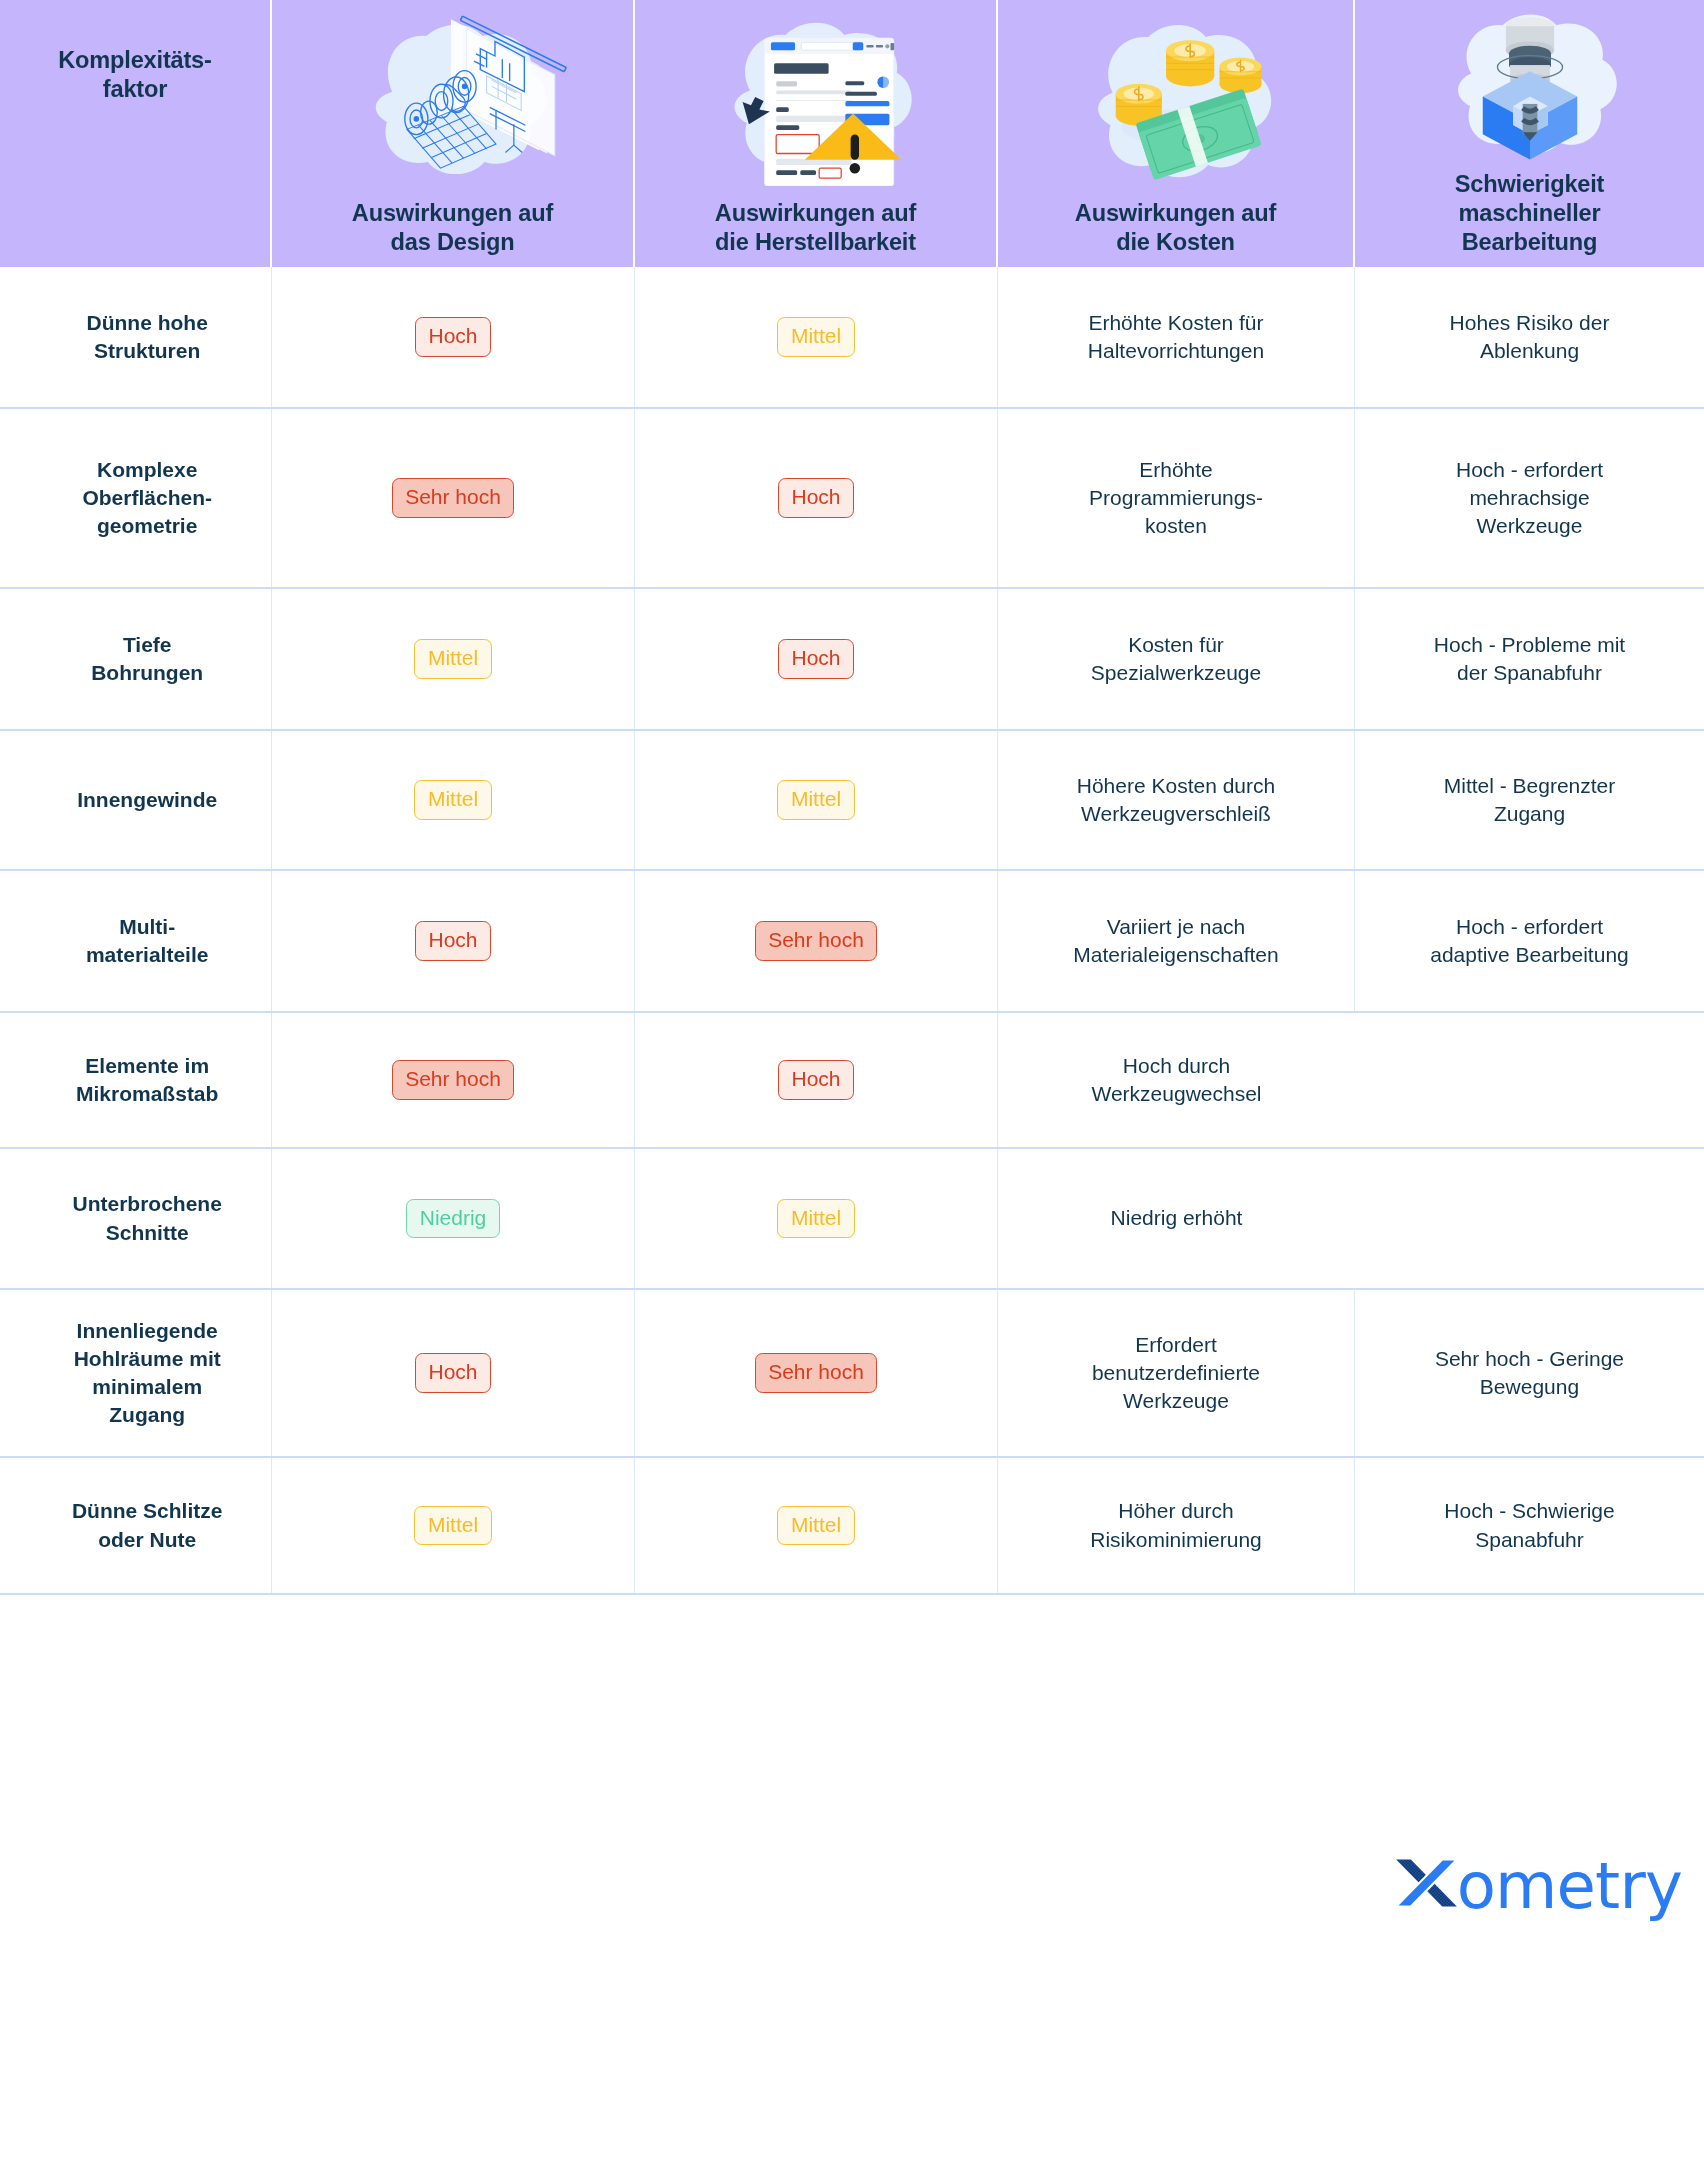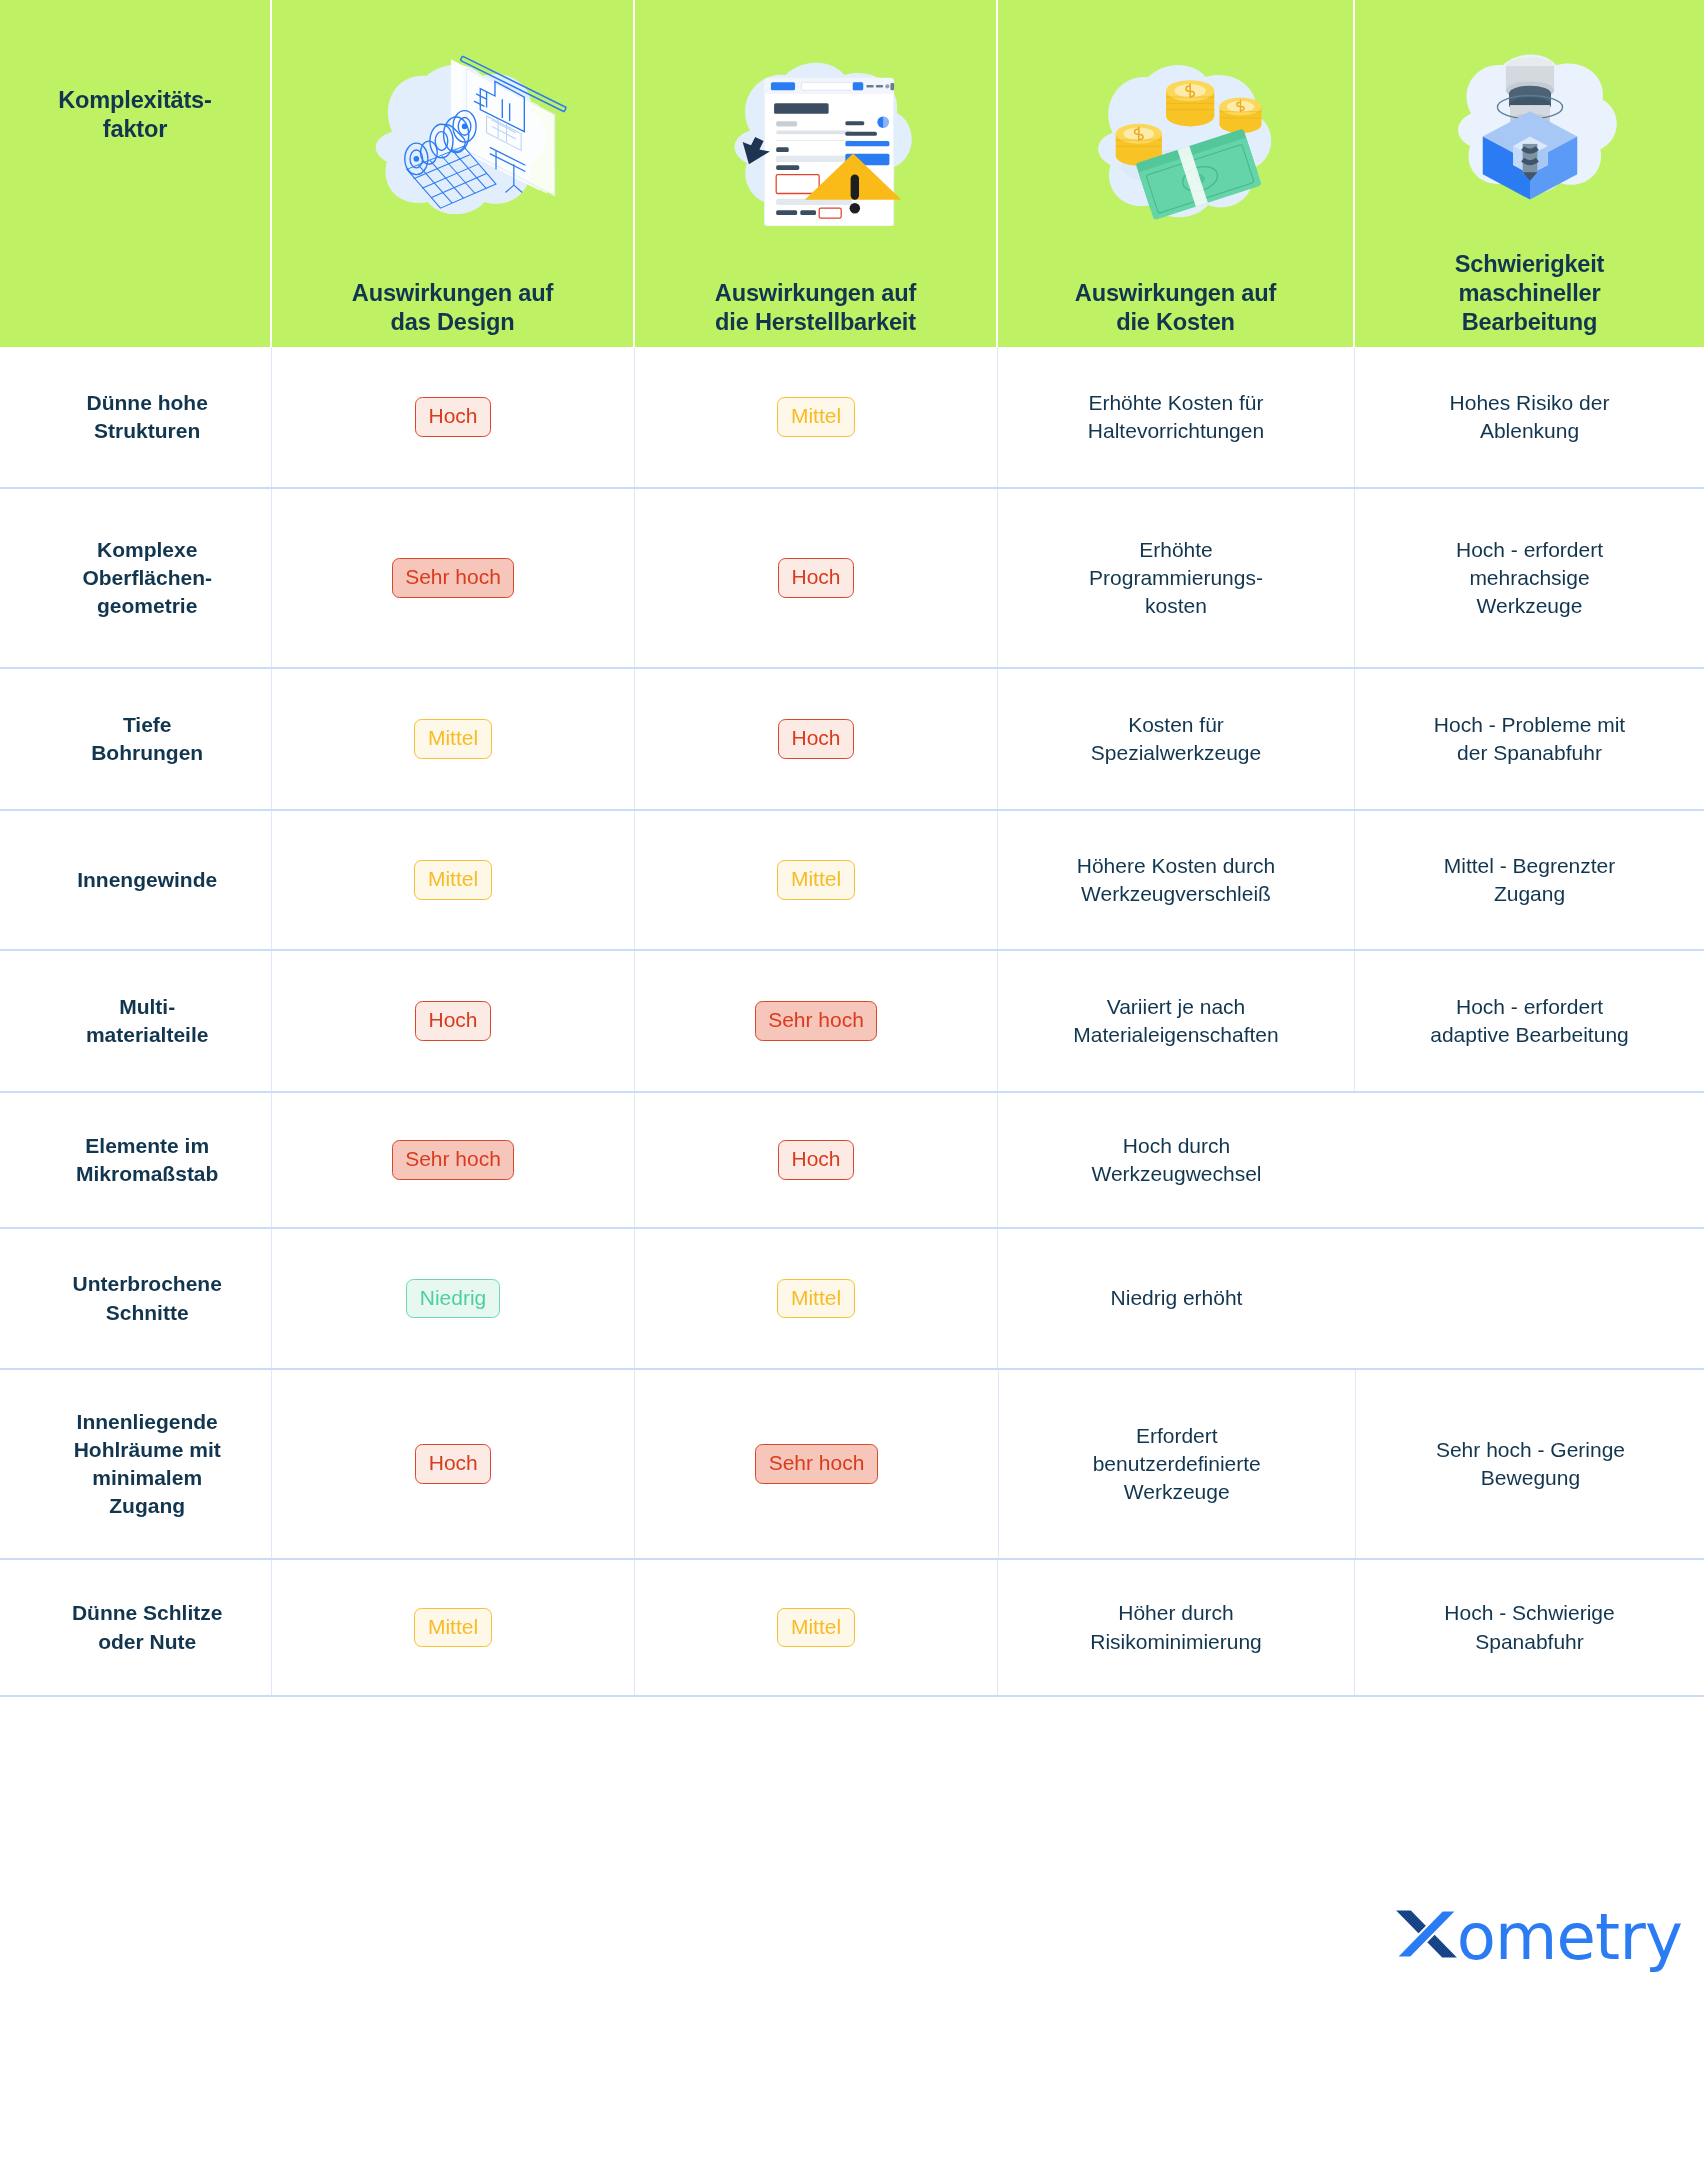--- a/index.html
+++ b/index.html
@@ -52,23 +52,23 @@
 
   
   .c0 { width: 272px; padding-left: 35px; }
   .c1 { width: 363px; }
   .c2 { width: 363px; }
   .c3 { width: 357px; }
   .c4 { width: 349px; }
 
   
   .header-row {
-    background: #bef264;
+    background: #c4b5fd;
     border-bottom: none;
-    height: 347px;
+    height: 267px;
   }
   .header-row .cell {
     border-right: 2.1px solid #FFFFFF;
     flex-direction: column;
     justify-content: flex-end;
     align-items: center;
     padding: 0 13.7px 10.5px 13.7px;
   }
   .header-row .cell:last-child { border-right: none; }
 
@@ -110,21 +110,21 @@
   .body-row .cell { font-size: 21px; line-height: 1.34; }
   .body-row .c3, .body-row .c4 { font-weight: 400; }
 
   .r1 { height: 142px; }
   .r2 { height: 180px; }
   .r3 { height: 142px; }
   .r4 { height: 140px; }
   .r5 { height: 142px; }
   .r6 { height: 136px; }
   .r7 { height: 141px; }
-  .r8 { height: 190px; justify-content: space-between; }
+  .r8 { height: 168px; }
   .r9 { height: 137px; }
 
   
   .badge {
     display: inline-block;
     border-radius: 7.4px;
     border-width: 1.1px;
     border-style: solid;
     padding: 7.4px 12.6px 9.5px 12.6px;
     font-size: 21px;

